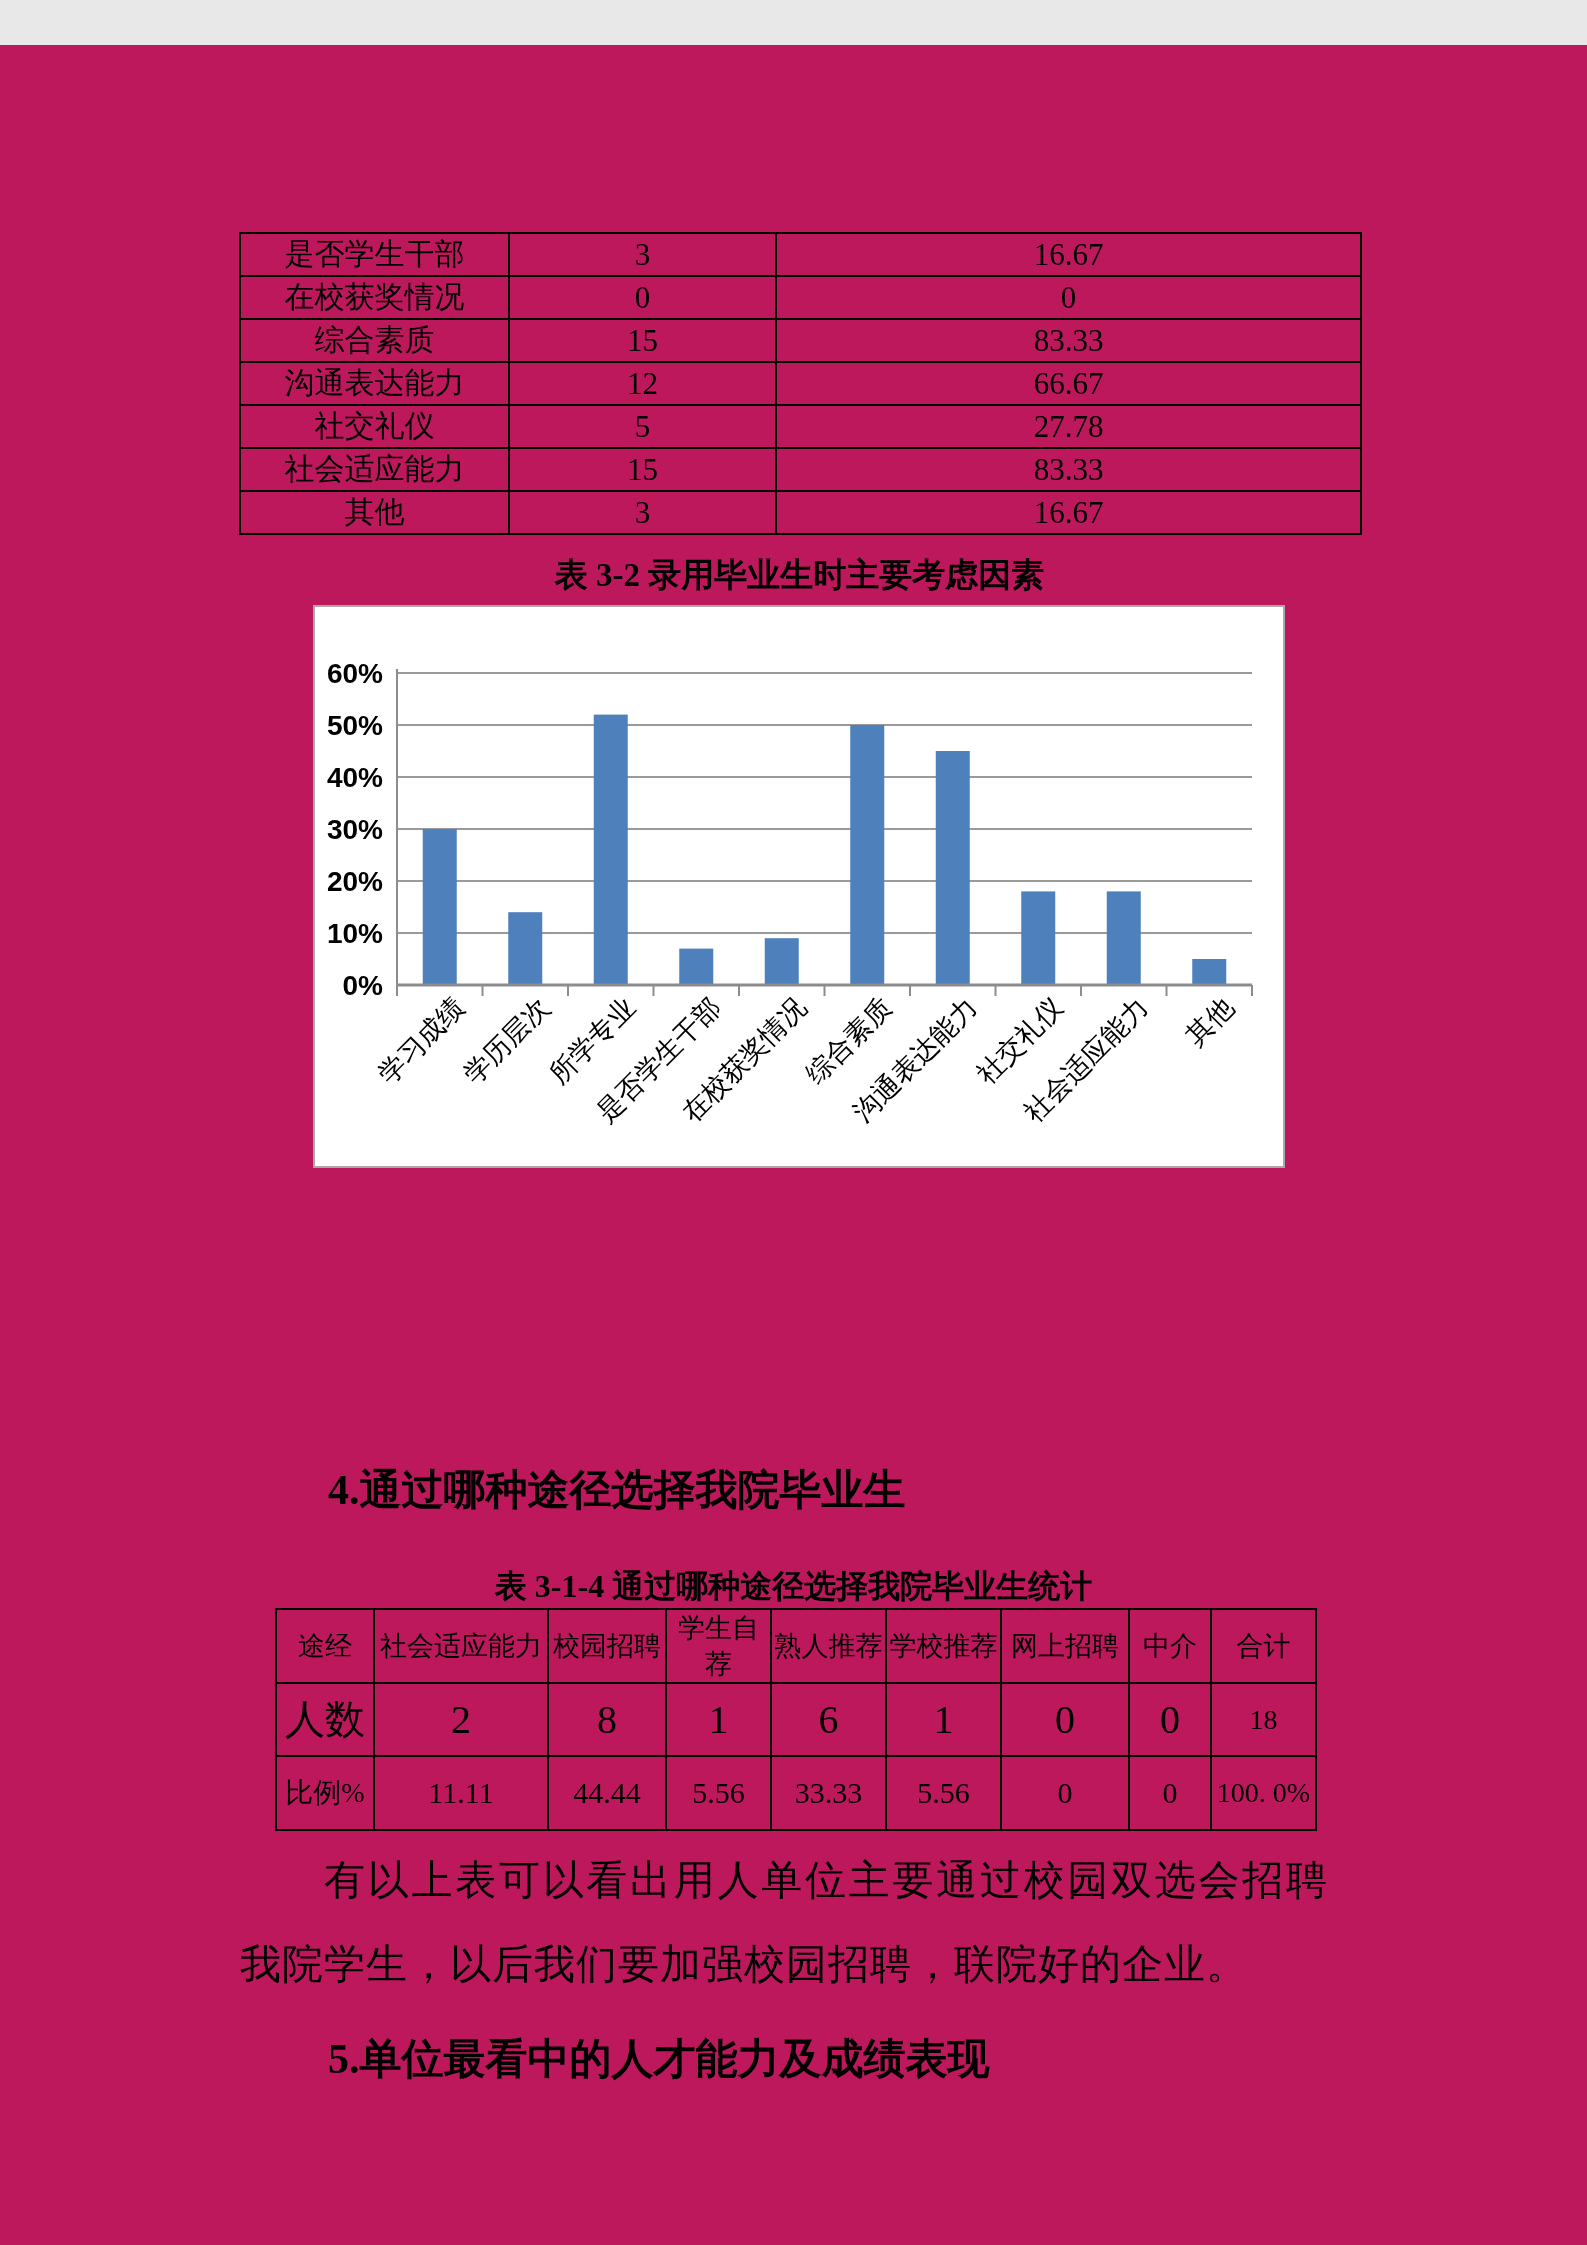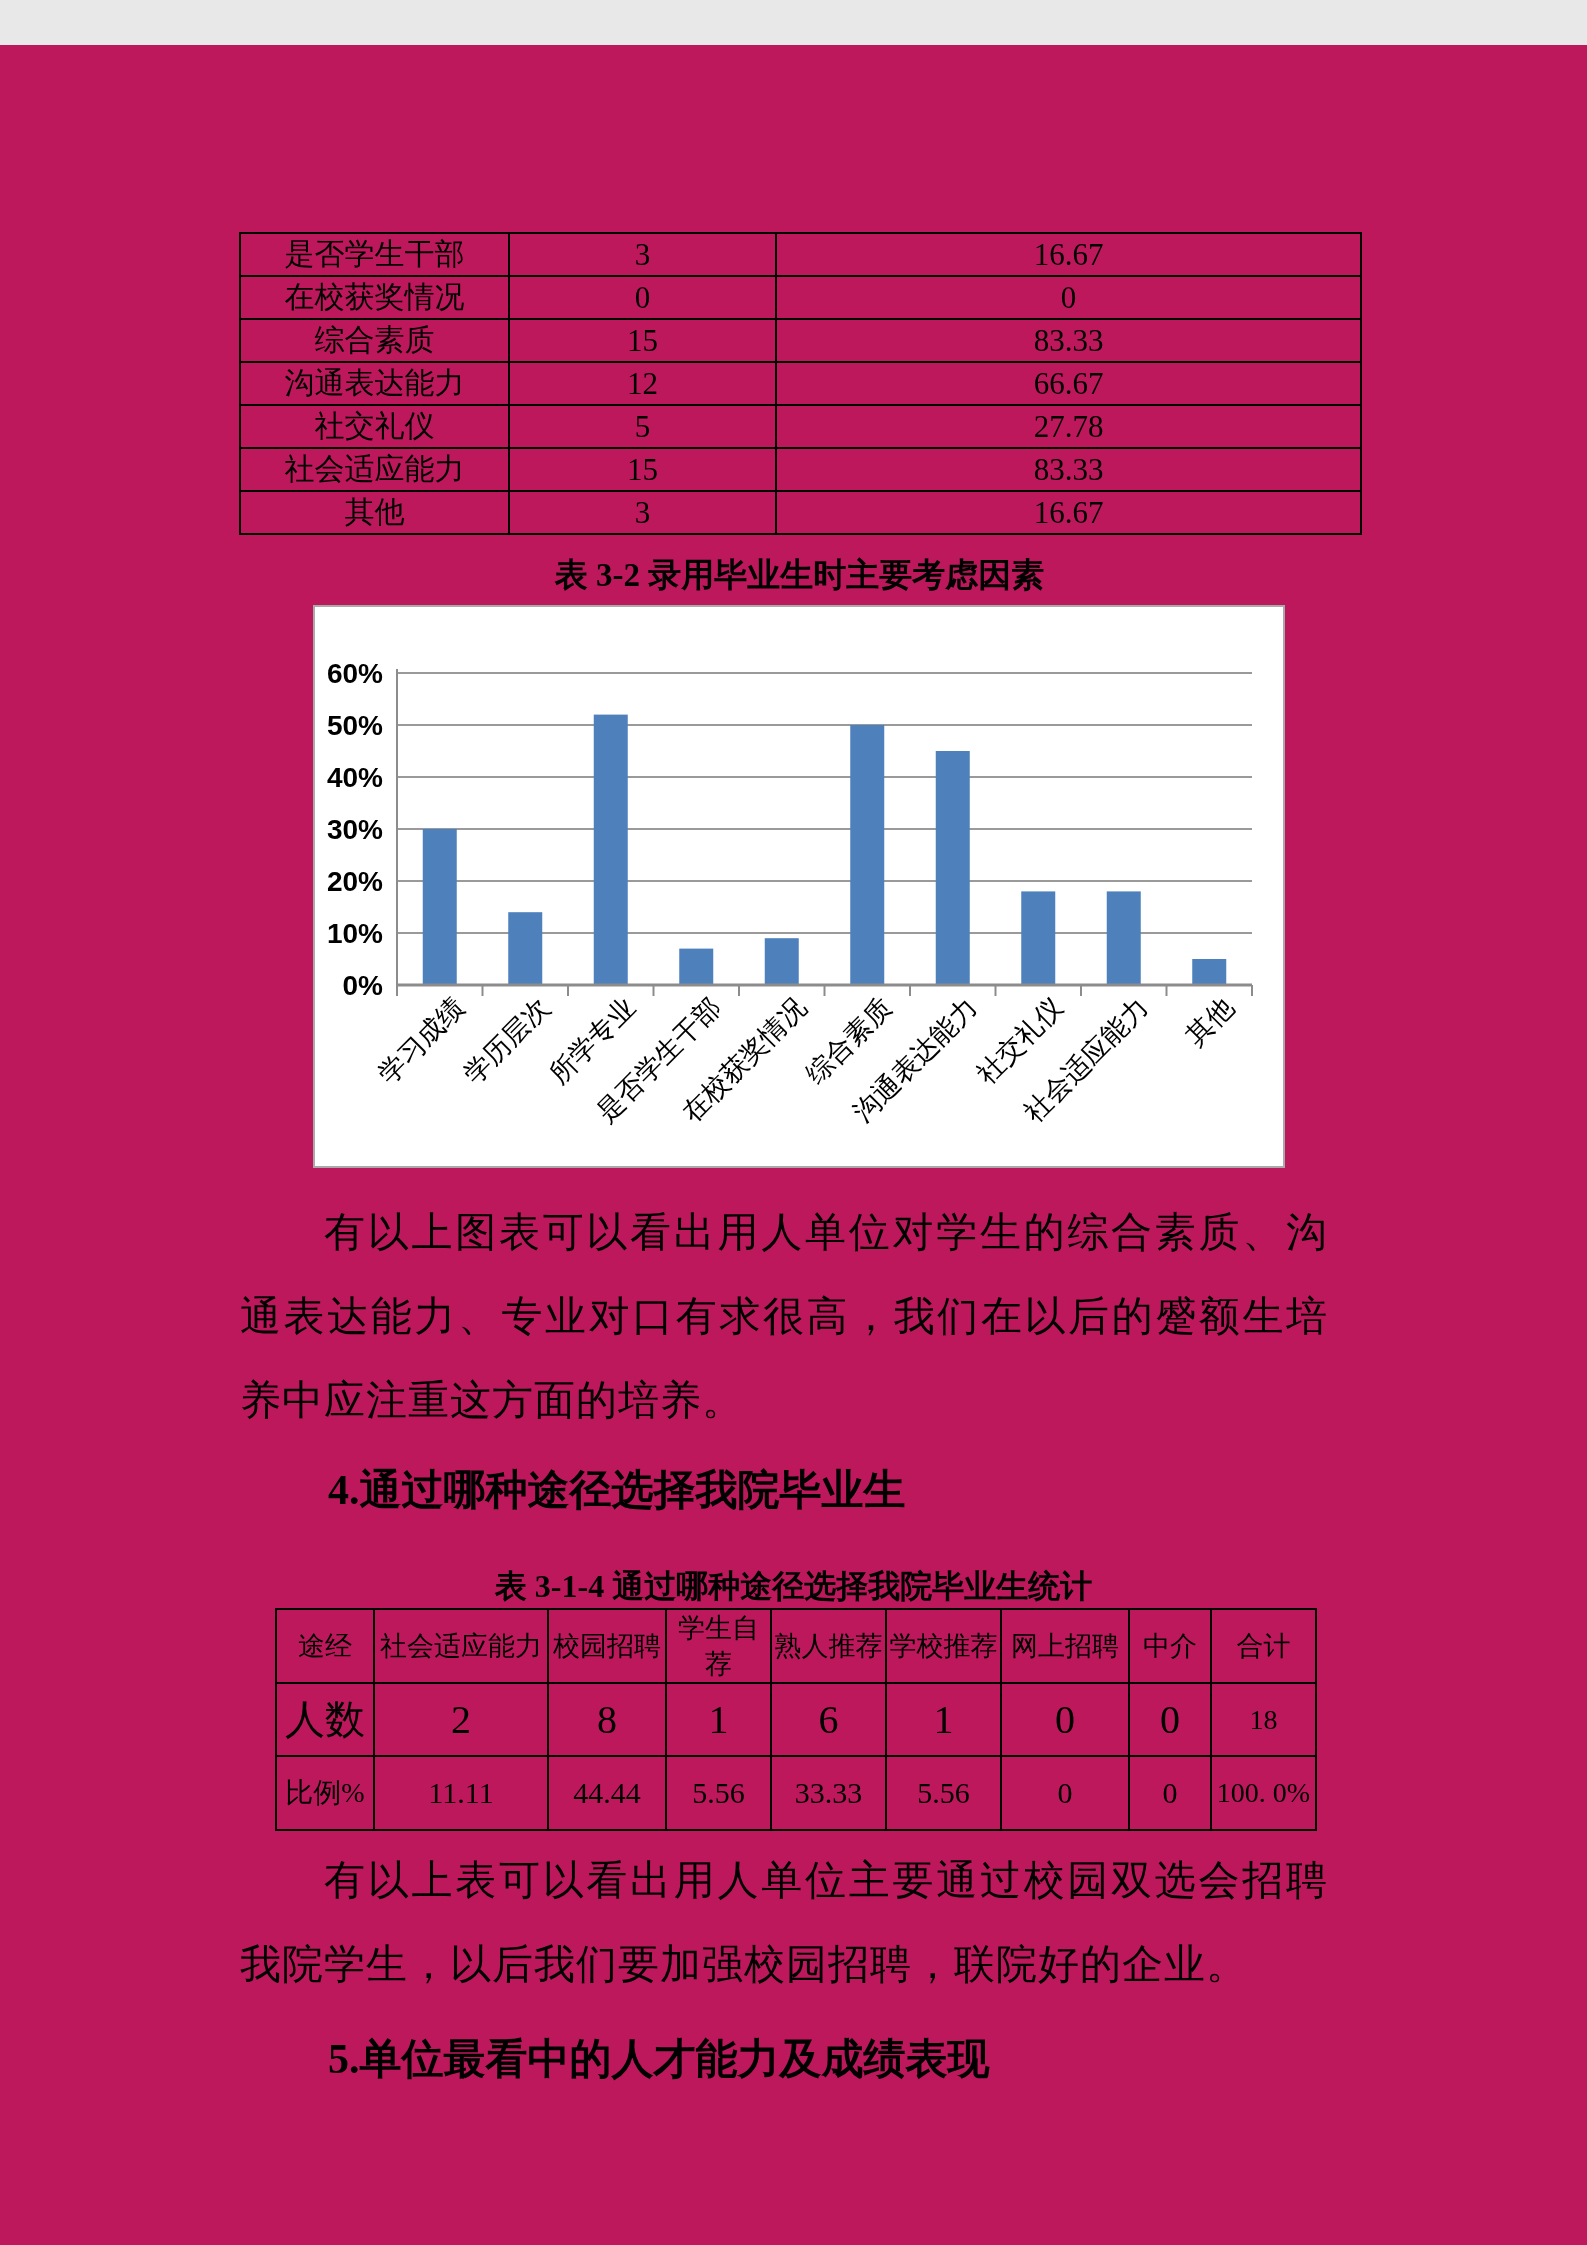--- a/index.html
+++ b/index.html
@@ -142,21 +142,20 @@
         <text x="409.25" y="404" text-anchor="end" transform="rotate(-45 409.25 404)" font-size="27" font-family="&quot;Liberation Serif&quot;, serif" fill="#000">是否学生干部</text>
         <text x="494.75" y="404" text-anchor="end" transform="rotate(-45 494.75 404)" font-size="27" font-family="&quot;Liberation Serif&quot;, serif" fill="#000">在校获奖情况</text>
         <text x="580.25" y="404" text-anchor="end" transform="rotate(-45 580.25 404)" font-size="27" font-family="&quot;Liberation Serif&quot;, serif" fill="#000">综合素质</text>
         <text x="665.75" y="404" text-anchor="end" transform="rotate(-45 665.75 404)" font-size="27" font-family="&quot;Liberation Serif&quot;, serif" fill="#000">沟通表达能力</text>
         <text x="751.25" y="404" text-anchor="end" transform="rotate(-45 751.25 404)" font-size="27" font-family="&quot;Liberation Serif&quot;, serif" fill="#000">社交礼仪</text>
         <text x="836.75" y="404" text-anchor="end" transform="rotate(-45 836.75 404)" font-size="27" font-family="&quot;Liberation Serif&quot;, serif" fill="#000">社会适应能力</text>
         <text x="922.25" y="404" text-anchor="end" transform="rotate(-45 922.25 404)" font-size="27" font-family="&quot;Liberation Serif&quot;, serif" fill="#000">其他</text>
       </svg>
   </div>
 
-  <div class="para abs" style="left:240px;top:1145px;">有以上图表可以看出用人单位对学生的综合素质、沟通表达能力、专业对口有求很高，我们在以后的蹙额生培养中应注重这方面的培养。</div>
 
   <div class="heading abs" style="left:328px;top:1417px;text-align:right;">4.通过哪种途径选择我院毕业生</div>
 
   <div class="caption2 abs" style="left:0;top:1520px;">表 3-1-4  通过哪种途径选择我院毕业生统计</div>
 
   <table class="t2 abs" style="left:275px;top:1563px;padding-left:20px;">
     <colgroup>
       <col style="width:98px">
         <col style="width:174px">
         <col style="width:118px">

